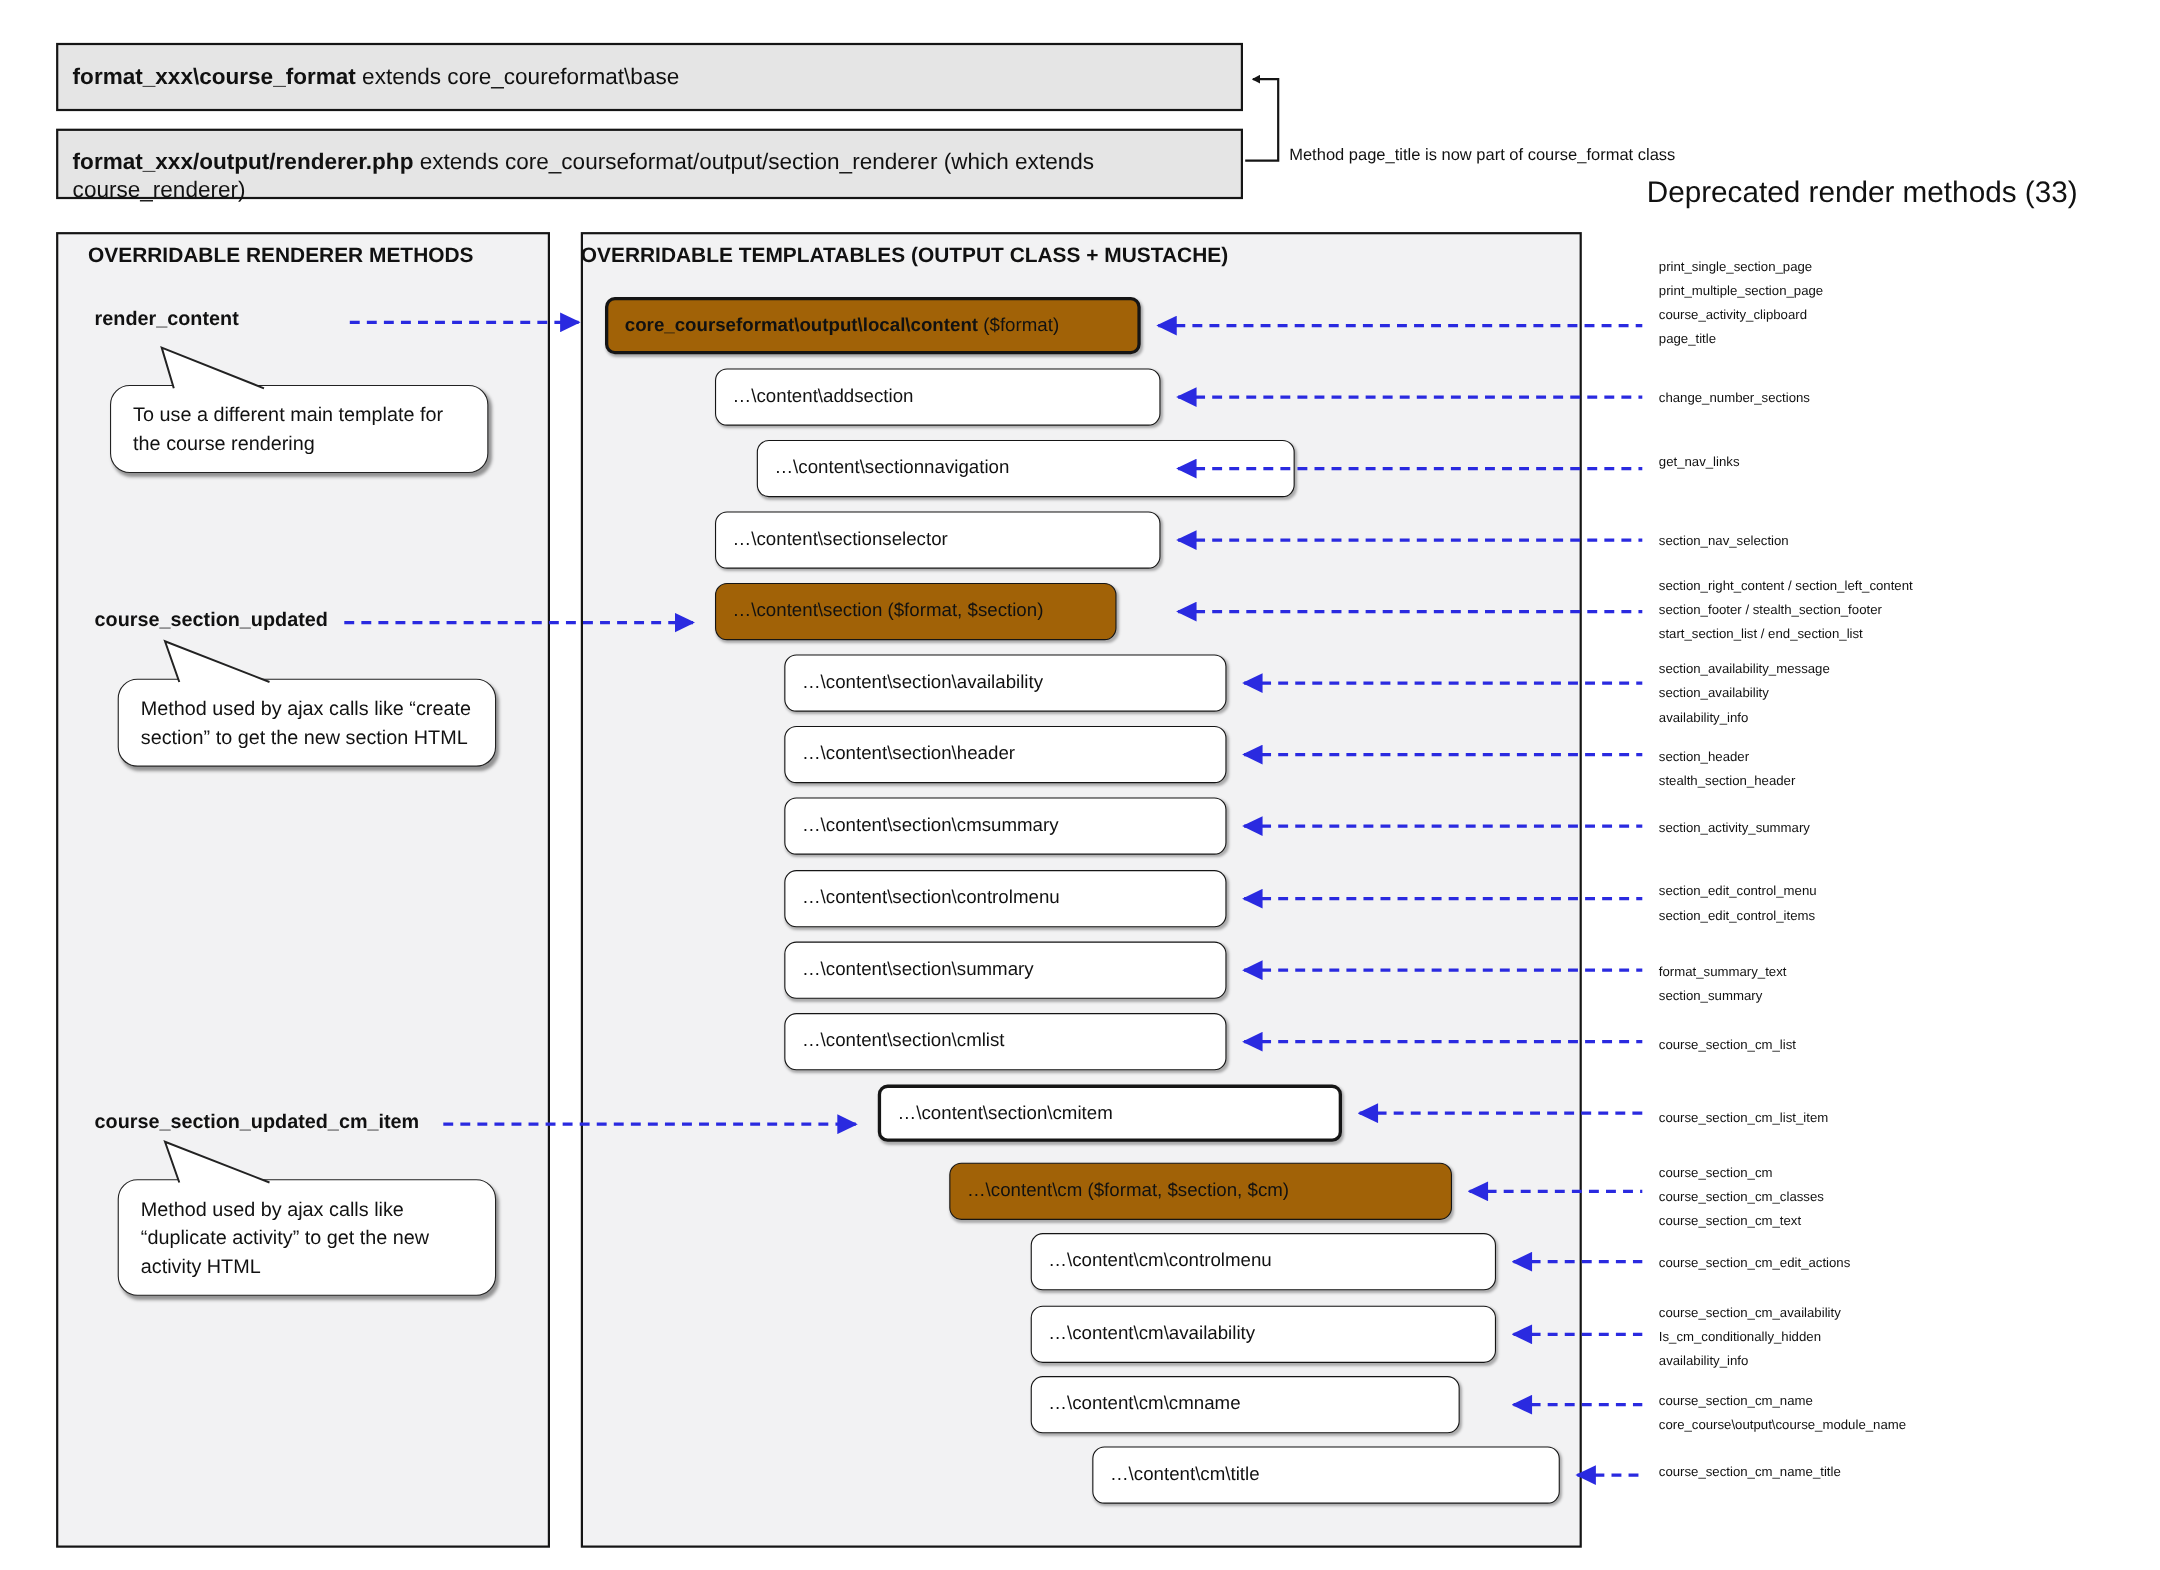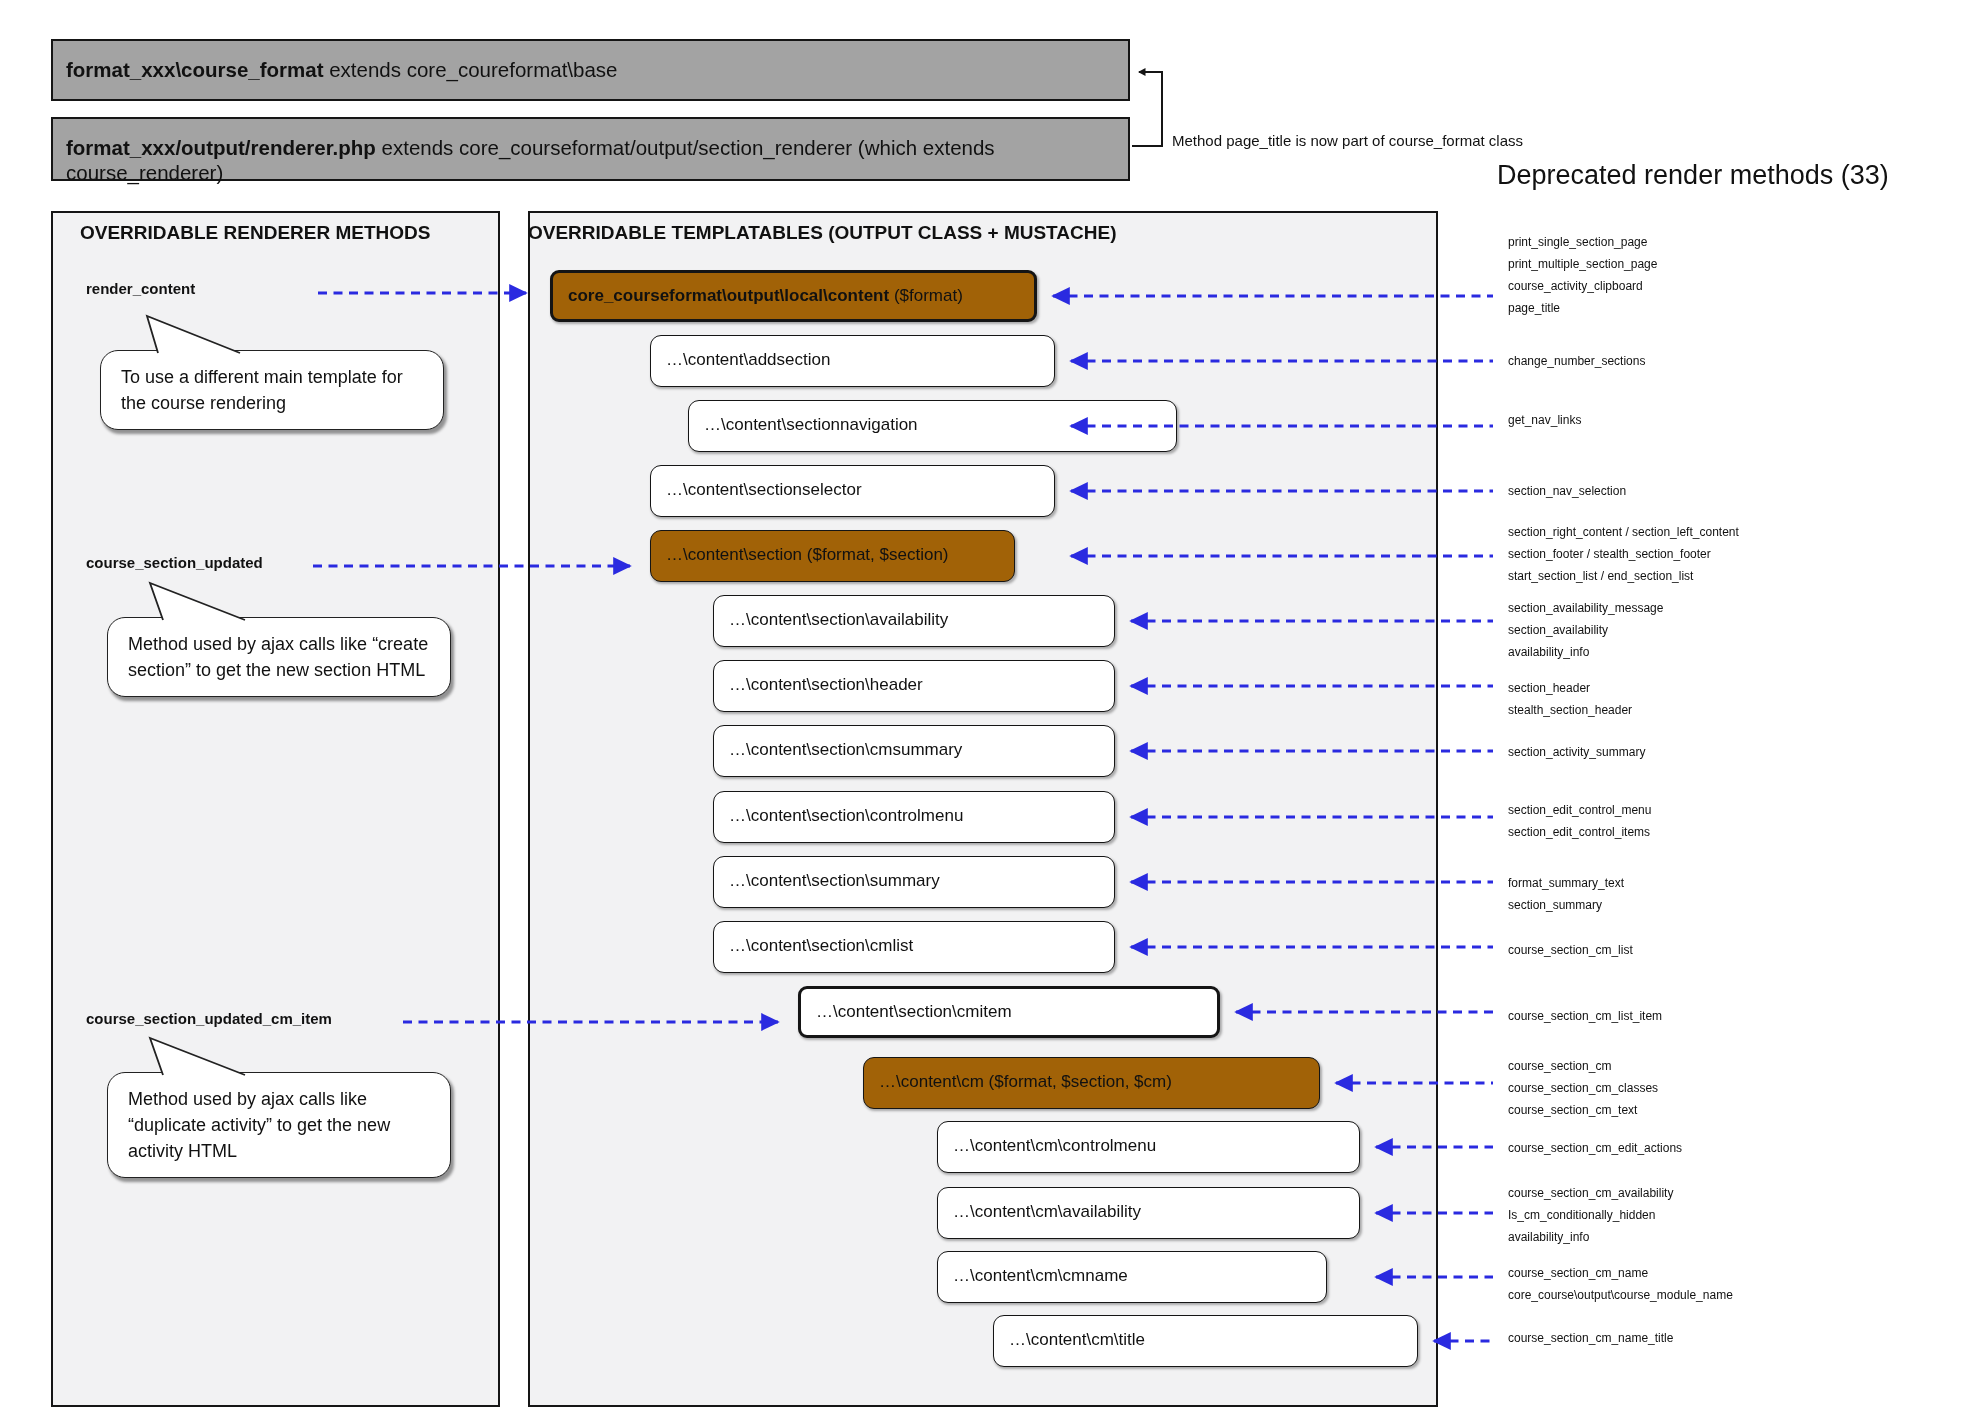--- a/index.html
+++ b/index.html
@@ -1,41 +1,41 @@
 <!DOCTYPE html>
 <html><head>
 <meta charset="utf-8">
 <style>
   html,body{margin:0;padding:0;}
   body{
     width:1964px;height:1427px;position:relative;background:#ffffff;
     font-family:"Liberation Sans", sans-serif;color:#111;overflow:hidden;
   }
   .topbox{
-    position:absolute;left:51px;width:1079px;background:#a3a3a3;
+    position:absolute;left:51px;width:1079px;background:#e5e5e5;
     border:2px solid #151515;box-sizing:border-box;font-size:20.5px;
     padding:0 13px;
   }
   .topbox .b{font-weight:bold;}
   #topbox1{top:39px;height:62px;line-height:58px;white-space:nowrap;}
   #topbox2{top:117px;height:64px;line-height:25px;padding-top:16px;white-space:pre-wrap;}
   .note{position:absolute;font-size:15px;line-height:22px;white-space:nowrap;}
   #bracket-note{left:1172px;top:130px;}
   #deprecated-title{position:absolute;left:1497px;top:159px;font-size:27px;line-height:32px;white-space:nowrap;}
   .panel{
     position:absolute;top:211px;height:1196px;background:#f2f2f3;
     border:2px solid #151515;box-sizing:border-box;
   }
   #panel-left{left:51px;width:449px;}
   #panel-mid{left:528px;width:910px;}
   .panel-title{position:absolute;top:222px;font-weight:bold;font-size:19px;line-height:22px;white-space:nowrap;z-index:2;}
   #title-left{left:80px;}
   #title-mid{left:528px;width:910px;text-align:left;white-space:normal;}
   .method{
-    position:absolute;left:86px;font-weight:bold;font-size:15px;line-height:22px;
+    position:absolute;left:86px;font-weight:bold;font-size:18px;line-height:22px;
     white-space:nowrap;z-index:2;
   }
   .tbox{
     position:absolute;height:52px;box-sizing:border-box;background:#ffffff;
     border:1.7px solid #151515;border-radius:11px;font-size:17px;
     display:block;line-height:48px;padding:0 15px;white-space:nowrap;
     box-shadow:1.5px 2px 2.5px rgba(0,0,0,0.30);z-index:2;
   }
   .tbox .b{font-weight:bold;}
   .tbox.orange{background:#a16207;}

